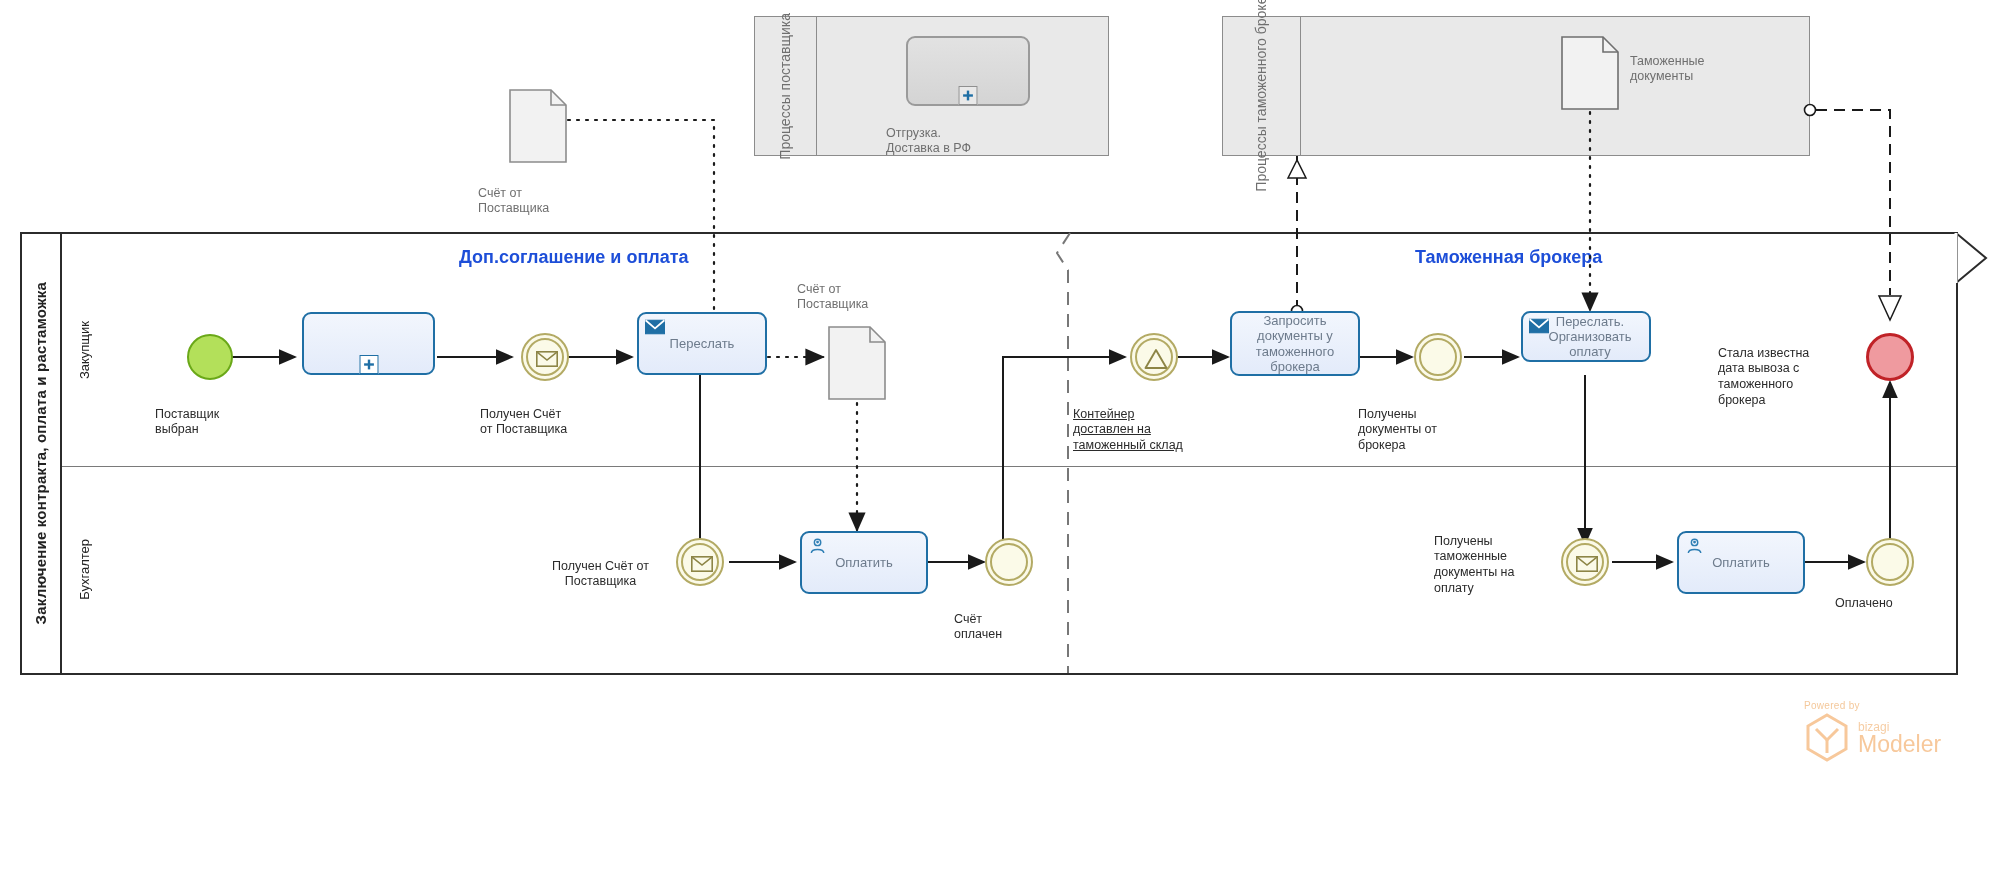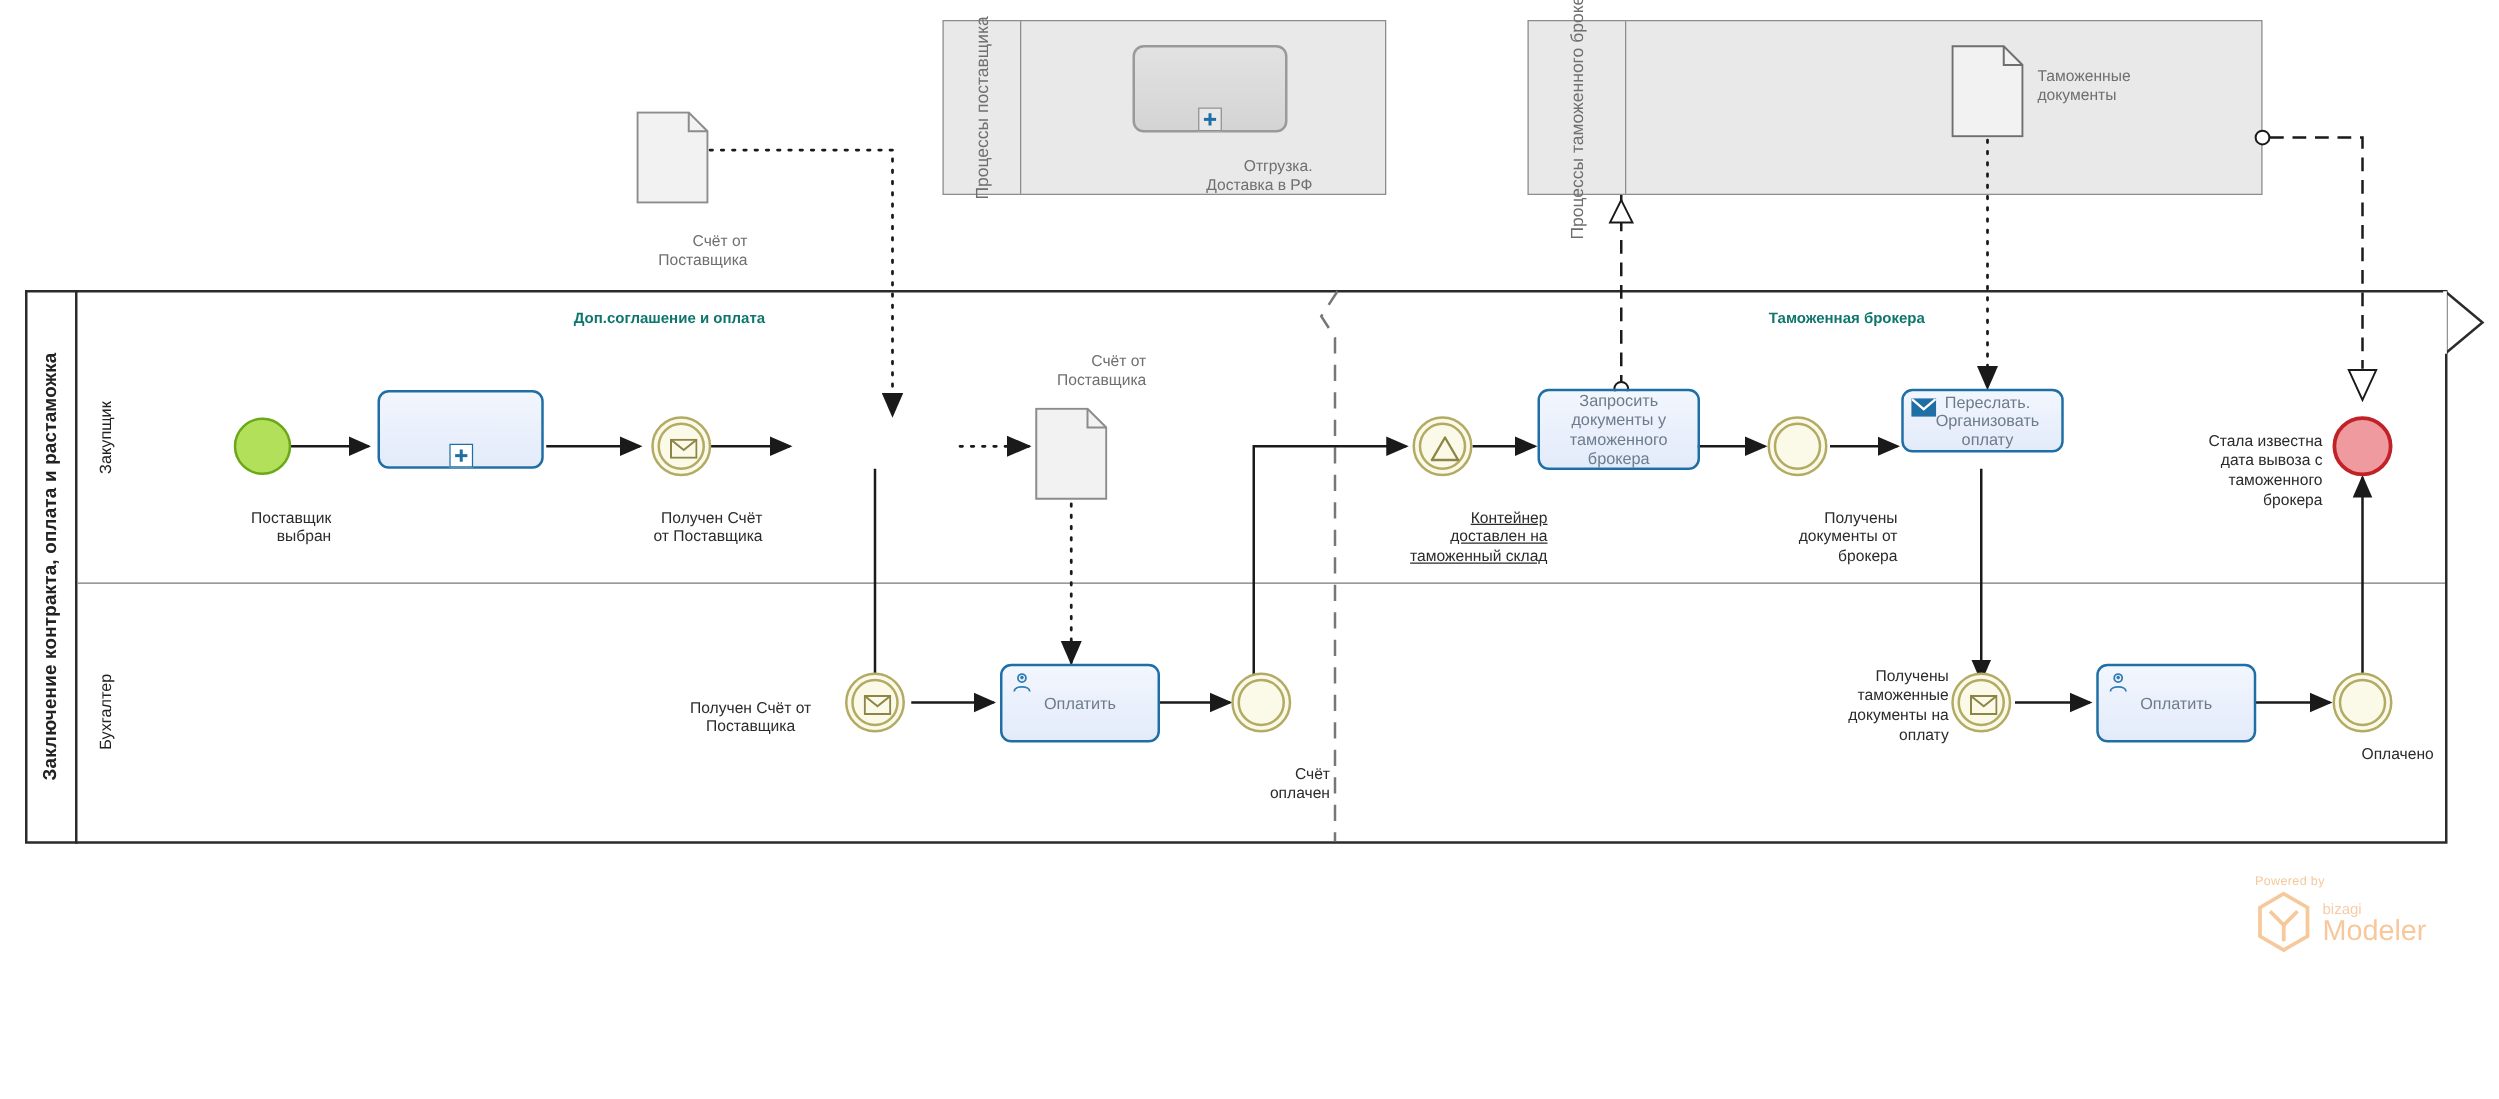--- a/index.html
+++ b/index.html
@@ -33,23 +33,23 @@
 
   
   .ev{position:absolute;border-radius:50%;box-sizing:border-box;}
   .ev-start{border:2px solid #6aa818;background:#b3e05a;}
   .ev-catch{border:2px solid #b3aa64;background:#fbfae8;}
   .ev-catch-inner{position:absolute;left:3px;top:3px;right:3px;bottom:3px;border:2px solid #b3aa64;border-radius:50%;background:#fbfae8;box-sizing:border-box;}
   .ev-end-red{border:3px solid #c02227;background:#ef9a9f;}
 
   
   .docobj{position:absolute;}
-  .lbl{position:absolute;font-size:12.5px;color:#2b2b2b;text-align:right;line-height:1.25;}
+  .lbl{position:absolute;font-size:12.5px;color:#2b2b2b;text-align:left;line-height:1.25;}
   .lbl-grey{color:#6f6f6f;}
-  .phase-label{position:absolute;font-size:12px;font-weight:bold;color:#0f766e;}
+  .phase-label{position:absolute;font-size:18px;font-weight:bold;color:#1d4ed8;}
 
   
   .logo{position:absolute;left:1756px;top:700px;width:220px;margin-left:48px;}
   .logo .pb{font-size:10px;color:#f4c89b;letter-spacing:.3px;}
   .logo .brand{display:flex;align-items:center;gap:8px;margin-top:2px;}
   .logo .wm{font-size:12px;color:#f6cda4;line-height:1;}
   .logo .md{font-size:23px;color:#f7c89b;line-height:1;}
 </style>
 </head>
 <body>
@@ -181,20 +181,27 @@
     <svg style="position:absolute;left:13px;top:16px;" width="22" height="16" viewBox="0 0 22 16">
       <rect x="0.8" y="0.8" width="20.4" height="14.4" fill="none" stroke="#8d8546" stroke-width="1.6"></rect>
       <path d="M0.8,0.8 L11,9 L21.2,0.8" fill="none" stroke="#8d8546" stroke-width="1.6"></path>
     </svg>
   </div>
   <div class="lbl" style="left:480px;top:391px;width:130px;white-space:pre-line;">
     <span>Получен Счёт
 от Поставщика</span>
   </div>
 
+  <div class="task" style="left:637px;top:312px;width:130px;height:63px;">
+    <span>Переслать</span>
+    <svg class="task-icon" width="22" height="16" viewBox="0 0 22 16">
+      <rect x="0.6" y="0.6" width="20.8" height="14.8" fill="#1f6fa5" stroke="#1f6fa5" stroke-width="1.2"></rect>
+      <path d="M0.6,0.6 L11,9.5 L21.4,0.6" fill="none" stroke="#ffffff" stroke-width="2"></path>
+    </svg>
+  </div>
 
   <div class="docobj" style="left:509px;top:89px;">
     <svg width="58" height="74" viewBox="0 0 58 74" aria-hidden="true">
       <path d="M1,1 H42 L57,16 V73 H1 Z" fill="#f2f2f2" stroke="#8c8c8c" stroke-width="1.6"></path>
       <path d="M42,1 V16 H57" fill="none" stroke="#8c8c8c" stroke-width="1.6"></path>
     </svg>
   </div>
   <div class="lbl lbl-grey" style="left:478px;top:170px;width:120px;white-space:pre-line;">
     <span>Счёт от
 Поставщика</span>

